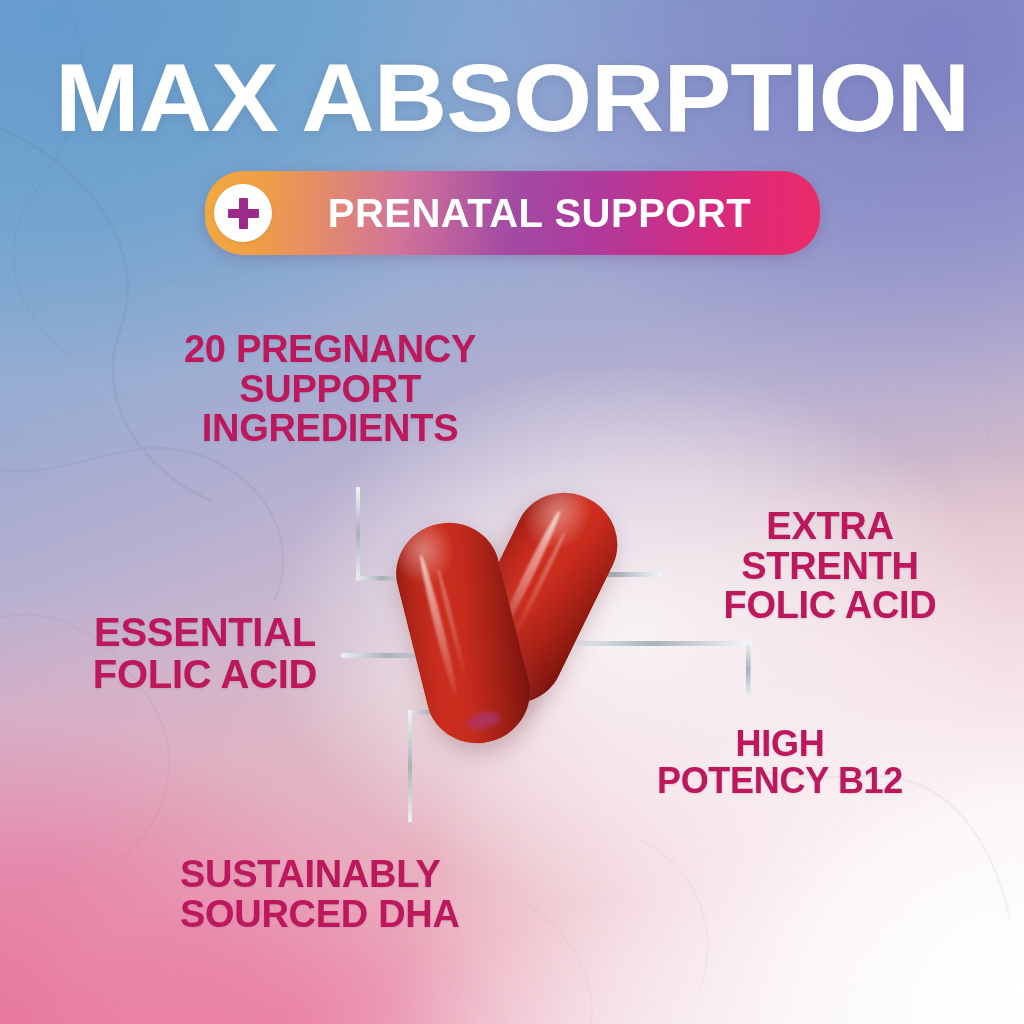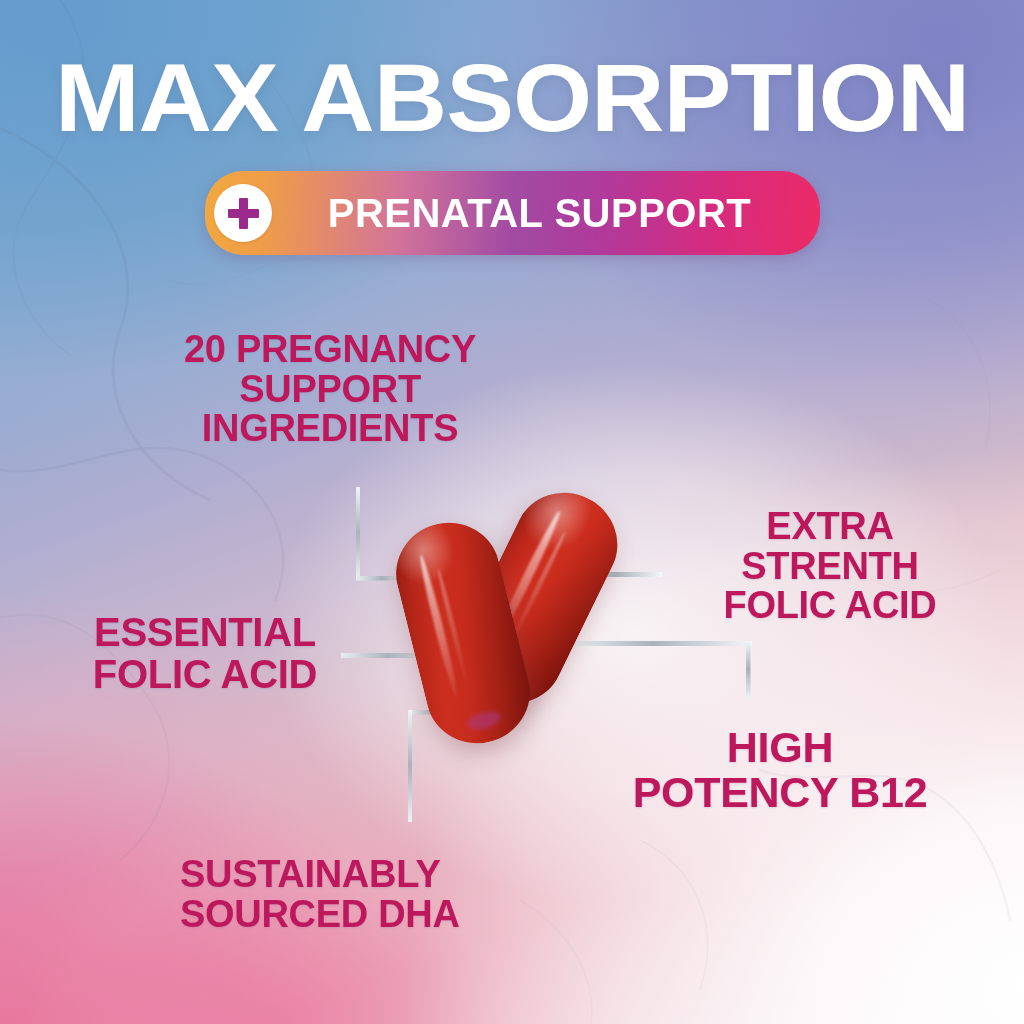--- a/index.html
+++ b/index.html
@@ -160,21 +160,21 @@
     color: #be185d;
     font-weight: 700;
     line-height: 1.04;
     letter-spacing: -0.3px;
     text-shadow: 0 1px 2px rgba(120,110,150,0.22);
     white-space: pre-line;
   }
   .lbl-ingredients { left: 120px;  top: 330px;  width: 420px; font-size: 38px; text-align: center; }
   .lbl-extra       { left: 640px;  top: 468px;  width: 380px; font-size: 38px; text-align: center; margin-top: 39px; }
   .lbl-essential   { left: 40px;   top: 612px;  width: 330px; font-size: 40px; text-align: center; }
-  .lbl-b12         { left: 600px;  top: 725px;  width: 360px; font-size: 43px; text-align: center; }
+  .lbl-b12         { left: 600px;  top: 725px;  width: 360px; font-size: 36px; text-align: center; }
   .lbl-dha         { left: 180px;  top: 855px;  width: 420px; font-size: 38px; }
 
   
   .leaders { position: absolute; inset: 0; pointer-events: none; }
   .leaders svg { width: 100%; height: 100%; display: block; }
 
   
   .capsules { position: absolute; left: 395px; top: 485px; width: 260px; height: 265px; }
 
   .capsule {

